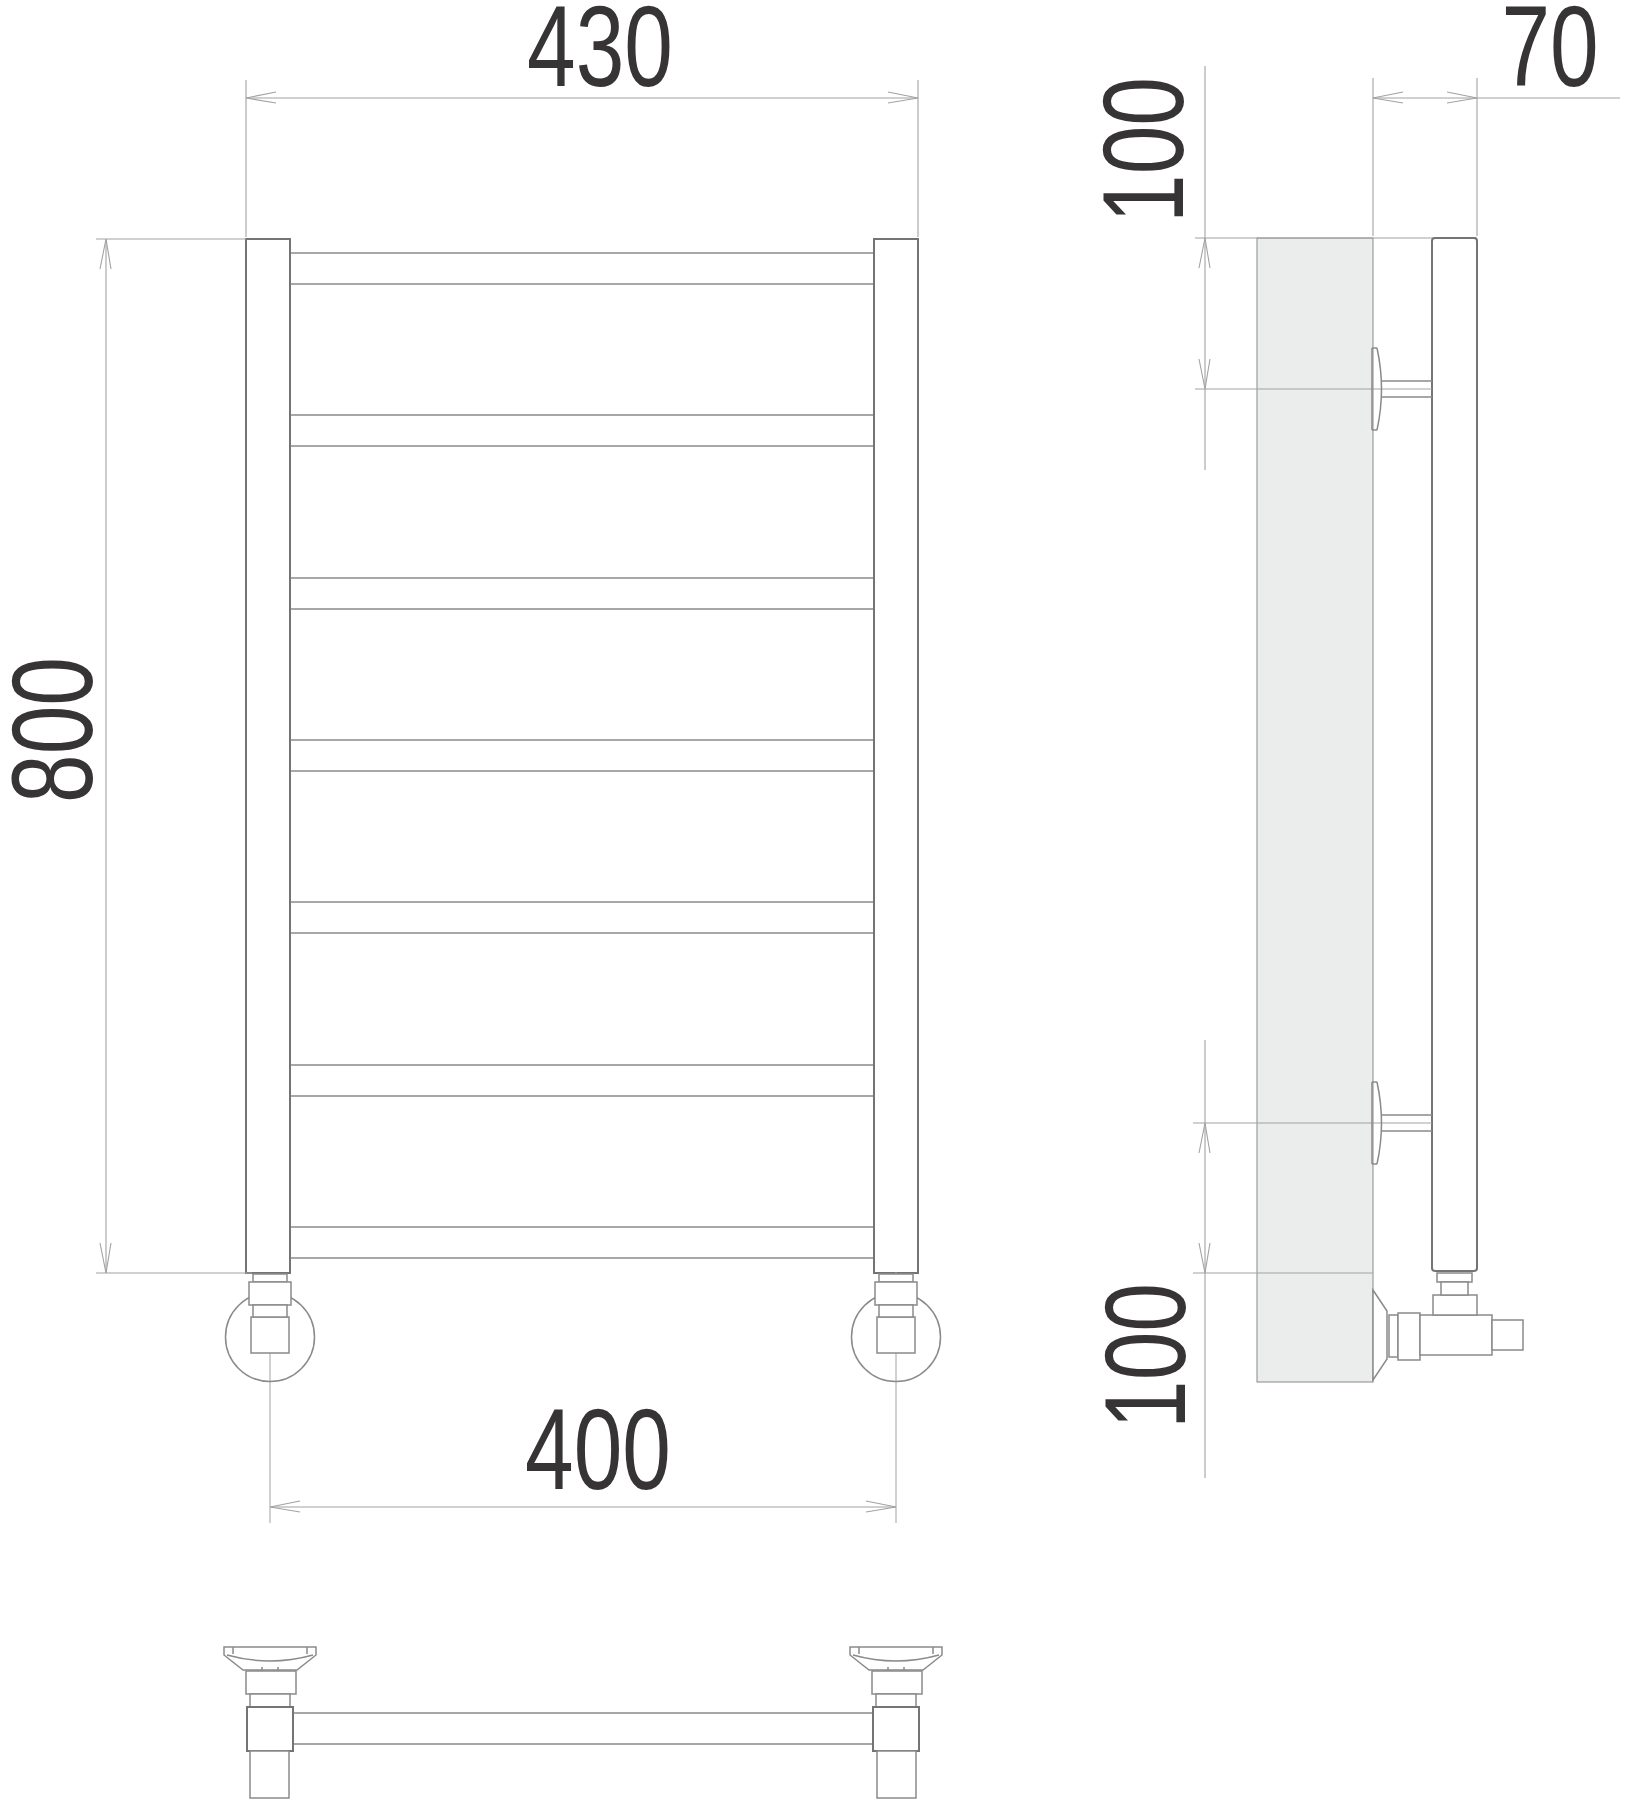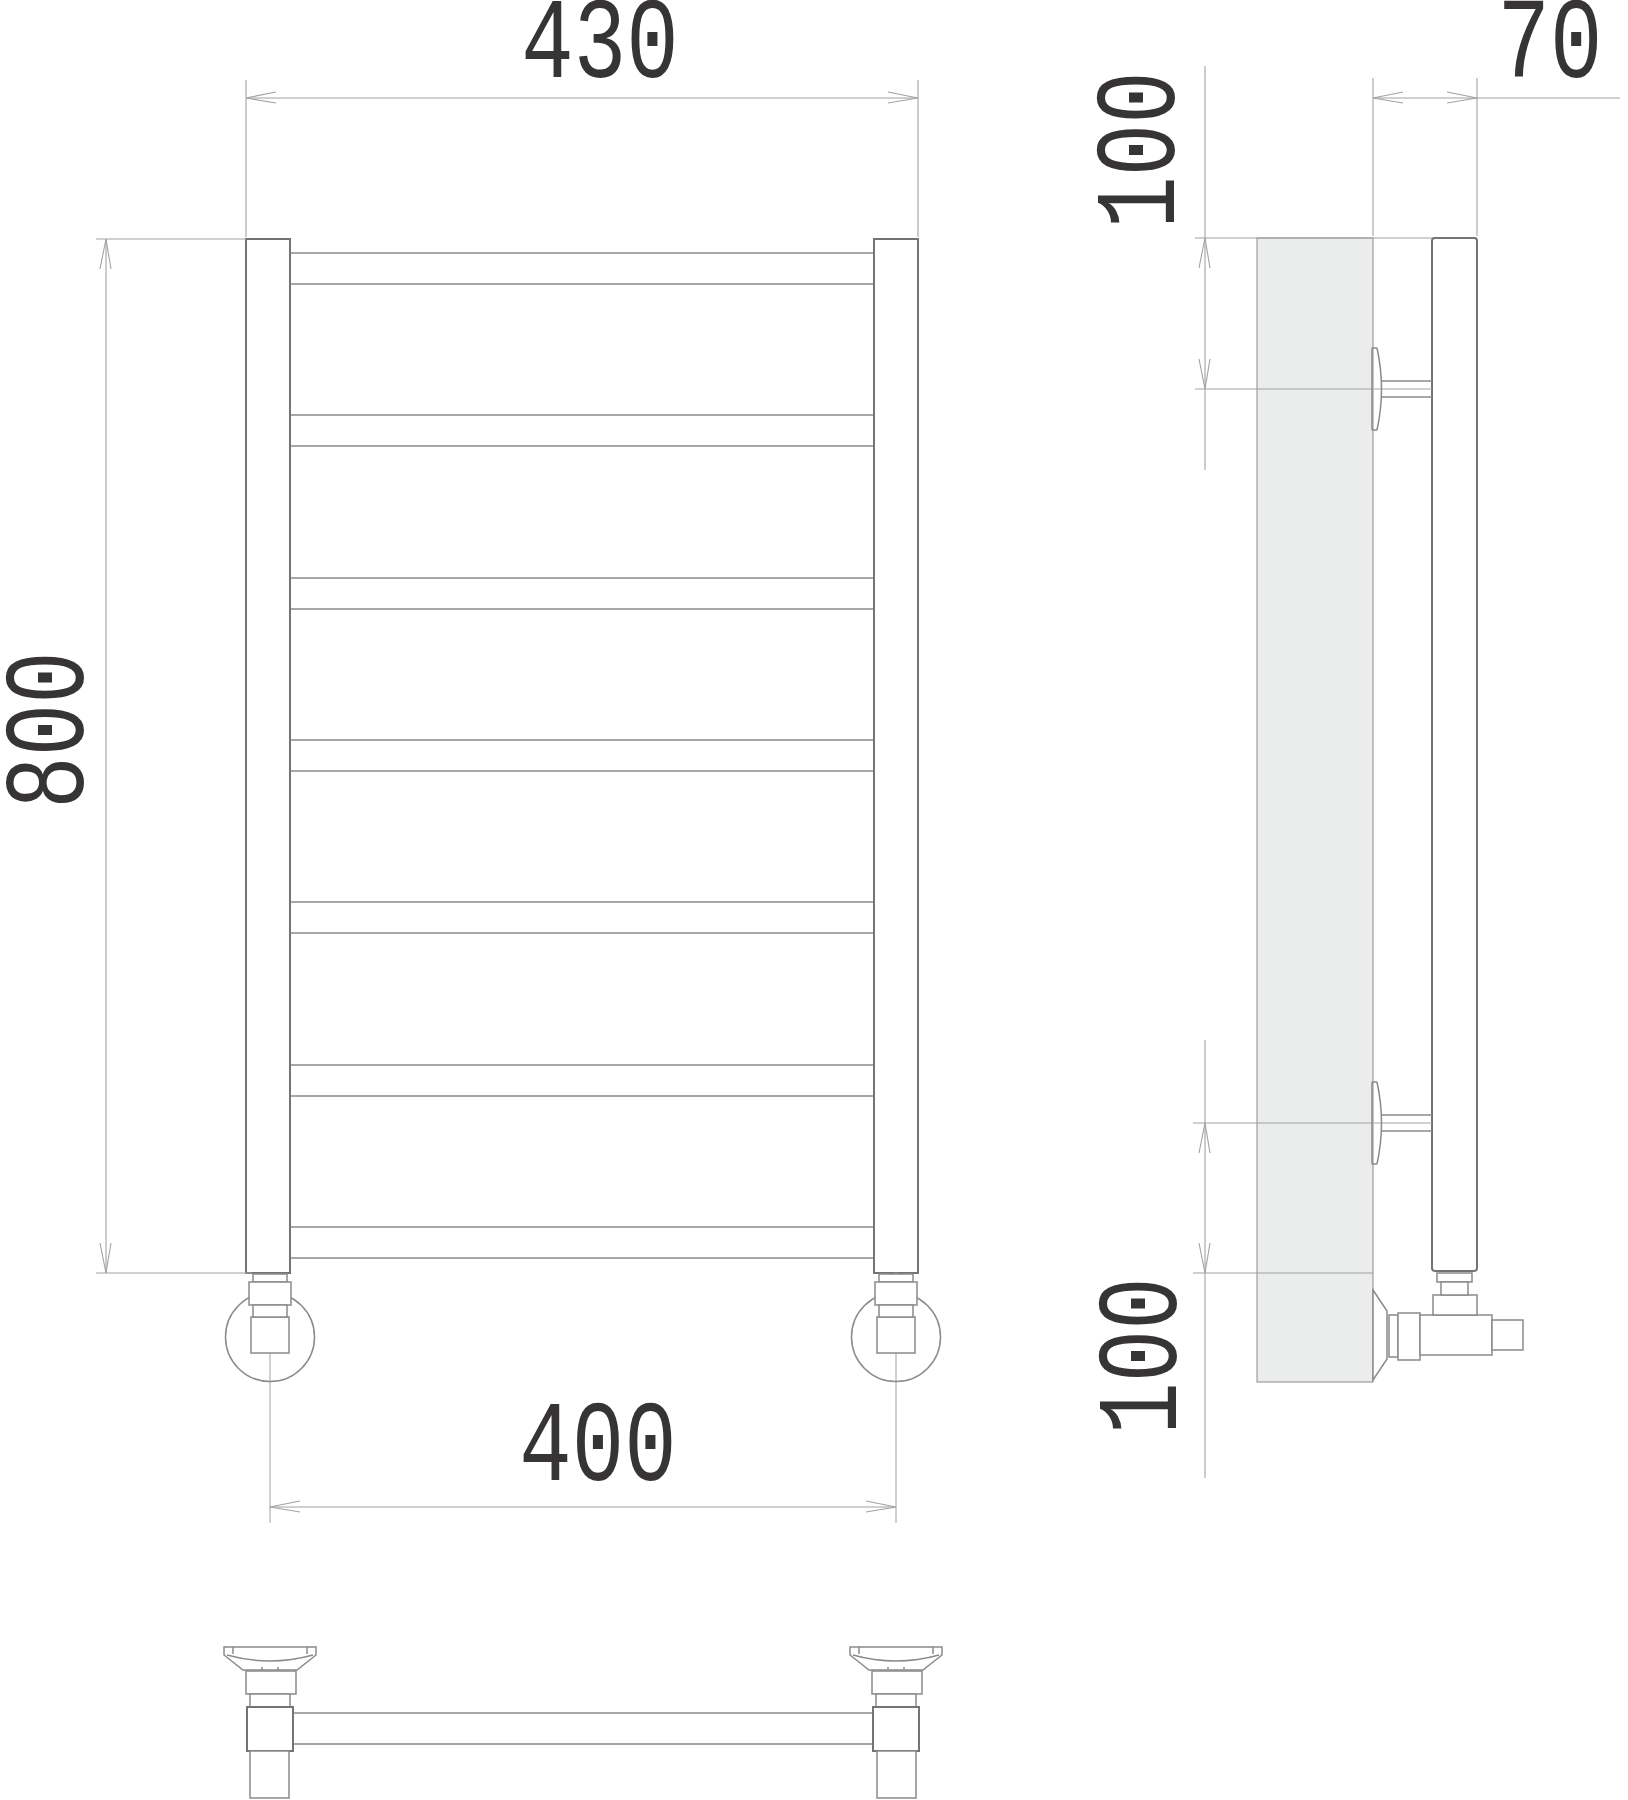--- a/index.html
+++ b/index.html
@@ -9,21 +9,21 @@
     --line-dim:#a2a2a2;
     --wall-fill:#ebecec;
     --text:#373435;
   }
   html,body{margin:0;padding:0;background:var(--bg);}
   #canvas{
     position:relative;
     width:1628px;height:1800px;
     background:var(--bg);
     overflow:hidden;
-    font-family:Liberation Mono, monospace;
+    font-family:Liberation Sans, sans-serif;
   }
   #drawing{position:absolute;left:0;top:0;}
   .obj{stroke:var(--line);stroke-width:1.5;fill:#ffffff;}
   .obj-dark{stroke:var(--line-dark);stroke-width:2;fill:#ffffff;}
   .obj-open{stroke:var(--line);stroke-width:1.5;fill:none;}
   .wall{stroke:var(--line);stroke-width:1;fill:var(--wall-fill);}
   .dim{stroke:var(--line-dim);stroke-width:1.1;fill:none;}
   .center{stroke:var(--line-dim);stroke-width:1;fill:none;}
   .dim-label{
     position:absolute;

